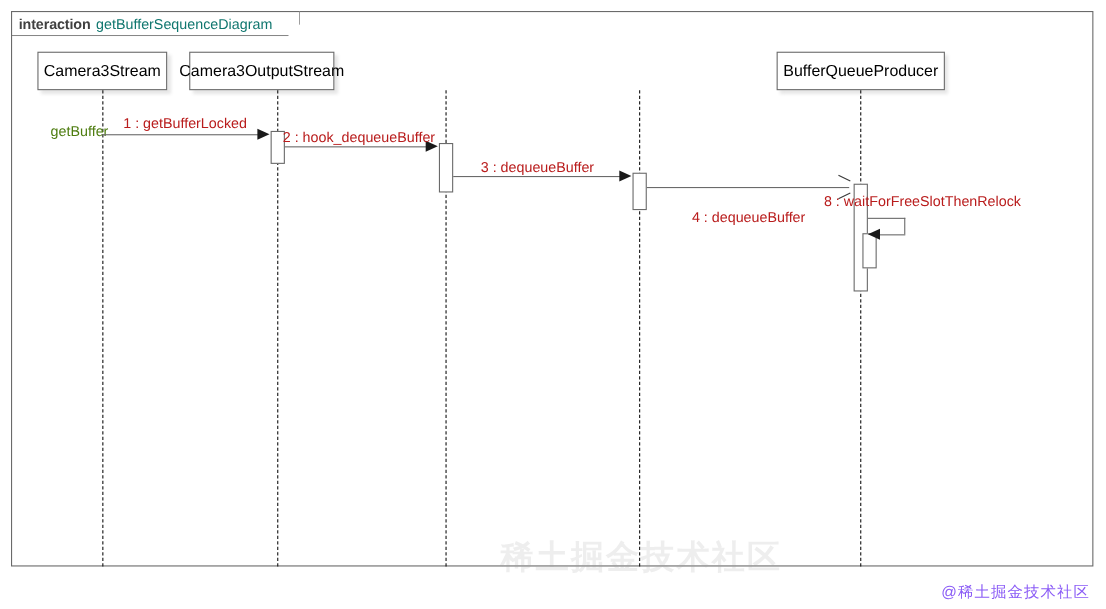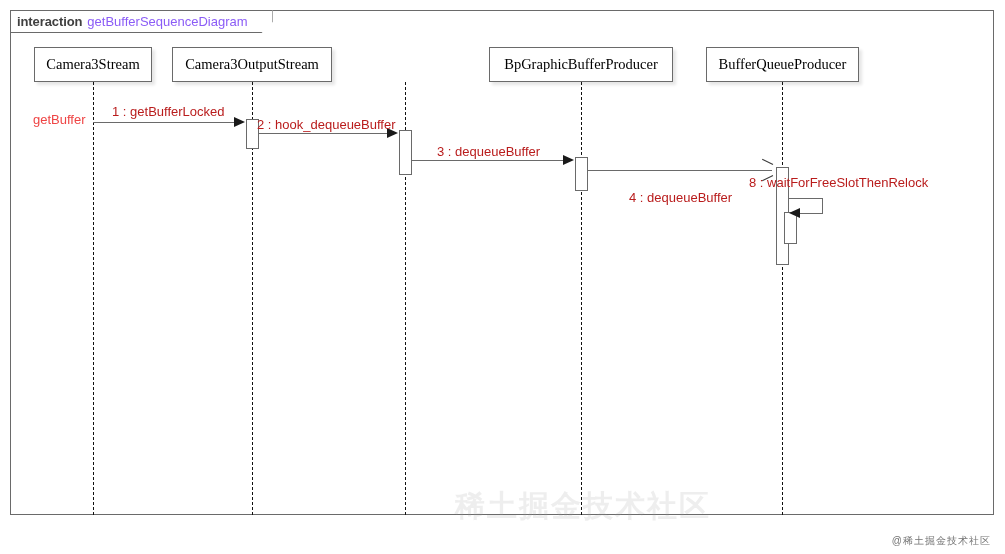--- a/index.html
+++ b/index.html
@@ -45,38 +45,37 @@
     clip-path: polygon(0 0, 100% 0, 100% 52%, calc(100% - 11px) 100%, 0 100%);
   }
   .frame-tab .kw {
     font-size: 13px;
     font-weight: bold;
     color: #404040;
     letter-spacing: -0.1px;
   }
   .frame-tab .nm {
     font-size: 13px;
-    color: #8b5cf6;
+    color: #0f766e;
     margin-left: 5px;
     text-align: center;
   }
 
   
   .participant {
     position: absolute;
     height: 35px;
     background: #ffffff;
     border: 1.5px solid #6a6a6a;
     box-sizing: border-box;
     display: flex;
     align-items: center;
     justify-content: center;
     box-shadow: 3px 3px 3px rgba(0,0,0,0.10);
     white-space: nowrap;
-    font-family: Liberation Serif, serif;
   }
   .participant span {
     font-size: 14.5px;
     color: #000000;
     padding: 0 10px;
   }
 
   
   .lifeline {
     position: absolute;
@@ -137,31 +136,32 @@
 
   .msg-label {
     position: absolute;
     font-size: 13px;
     color: #b91c1c;
     white-space: nowrap;
   }
   .entry-label {
     position: absolute;
     font-size: 13px;
-    color: #ef4444;
-    white-space: nowrap;
+    color: #4d7c0f;
+    white-space: nowrap;
+    margin-left: 13px;
   }
 
   
   .watermark-cn {
     position: absolute;
     right: 14px;
     bottom: 6px;
-    font-size: 10px;
-    color: #737373;
+    font-size: 14px;
+    color: #8b5cf6;
     white-space: nowrap;
     letter-spacing: 1px;
     text-align: center;
   }
   .watermark-big {
     position: absolute;
     left: 455px;
     top: 486px;
     font-size: 30px;
     color: rgba(160,160,160,0.18);
@@ -178,25 +178,22 @@
   <div class="frame"></div>
 
   <div class="frame-tab">
     <span class="kw">interaction</span>
     <span class="nm">getBufferSequenceDiagram</span>
   </div>
 
   <div class="participant" style="left:34px; top:47px; width:118px;">
     <span>Camera3Stream</span>
   </div>
-  <div class="participant" style="left:172px; top:47px; width:160px;">
+  <div class="participant" style="left:172px; top:47px; width:132px;">
     <span>Camera3OutputStream</span>
-  </div>
-  <div class="participant" style="left:489px; top:47px; width:184px;">
-    <span>BpGraphicBufferProducer</span>
   </div>
   <div class="participant" style="left:706px; top:47px; width:153px;">
     <span>BufferQueueProducer</span>
   </div>
 
   <div class="lifeline" style="left:93px;  top:82px; height:433px;"></div>
   <div class="lifeline" style="left:252px; top:82px; height:433px;"></div>
   <div class="lifeline" style="left:405px; top:82px; height:433px;"></div>
   <div class="lifeline" style="left:581px; top:82px; height:433px;"></div>
   <div class="lifeline" style="left:782px; top:82px; height:433px;"></div>

